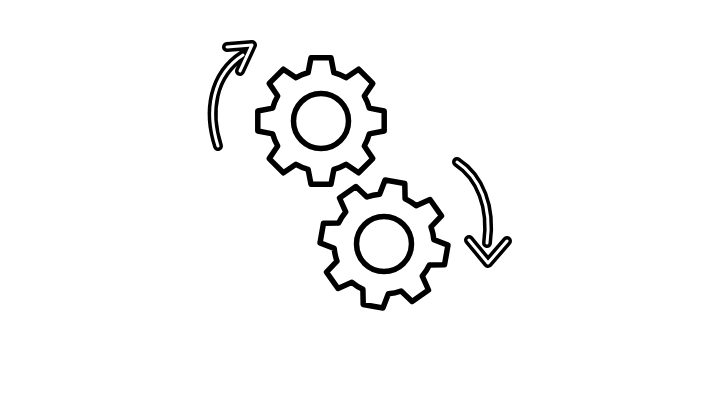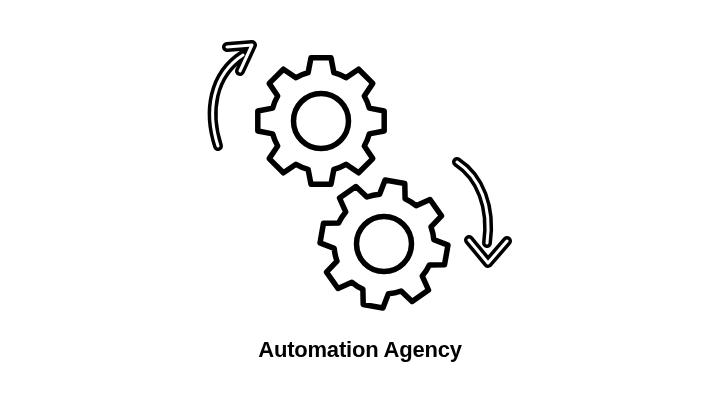--- a/index.html
+++ b/index.html
@@ -53,14 +53,13 @@
     </g>
 
     <g fill="none" stroke-linecap="round" stroke-linejoin="round">
       <path class="arrow-outer" d="M 457,162 C 480,177 492,207 487,243" stroke="#000000" stroke-width="10"></path>
       <path class="arrow-outer" d="M 469,240 L 488,263 L 507,241" stroke="#000000" stroke-width="10"></path>
       <path class="arrow-inner" d="M 457,162 C 480,177 492,207 487,243" stroke="#ffffff" stroke-width="3"></path>
       <path class="arrow-inner" d="M 469,240 L 488,263 L 507,241" stroke="#ffffff" stroke-width="3"></path>
     </g>
   </svg>
 
-  <div class="brand" style="color: rgb(0, 0, 0);">Automation Agency</div>
 </div>
 
 </body></html>

